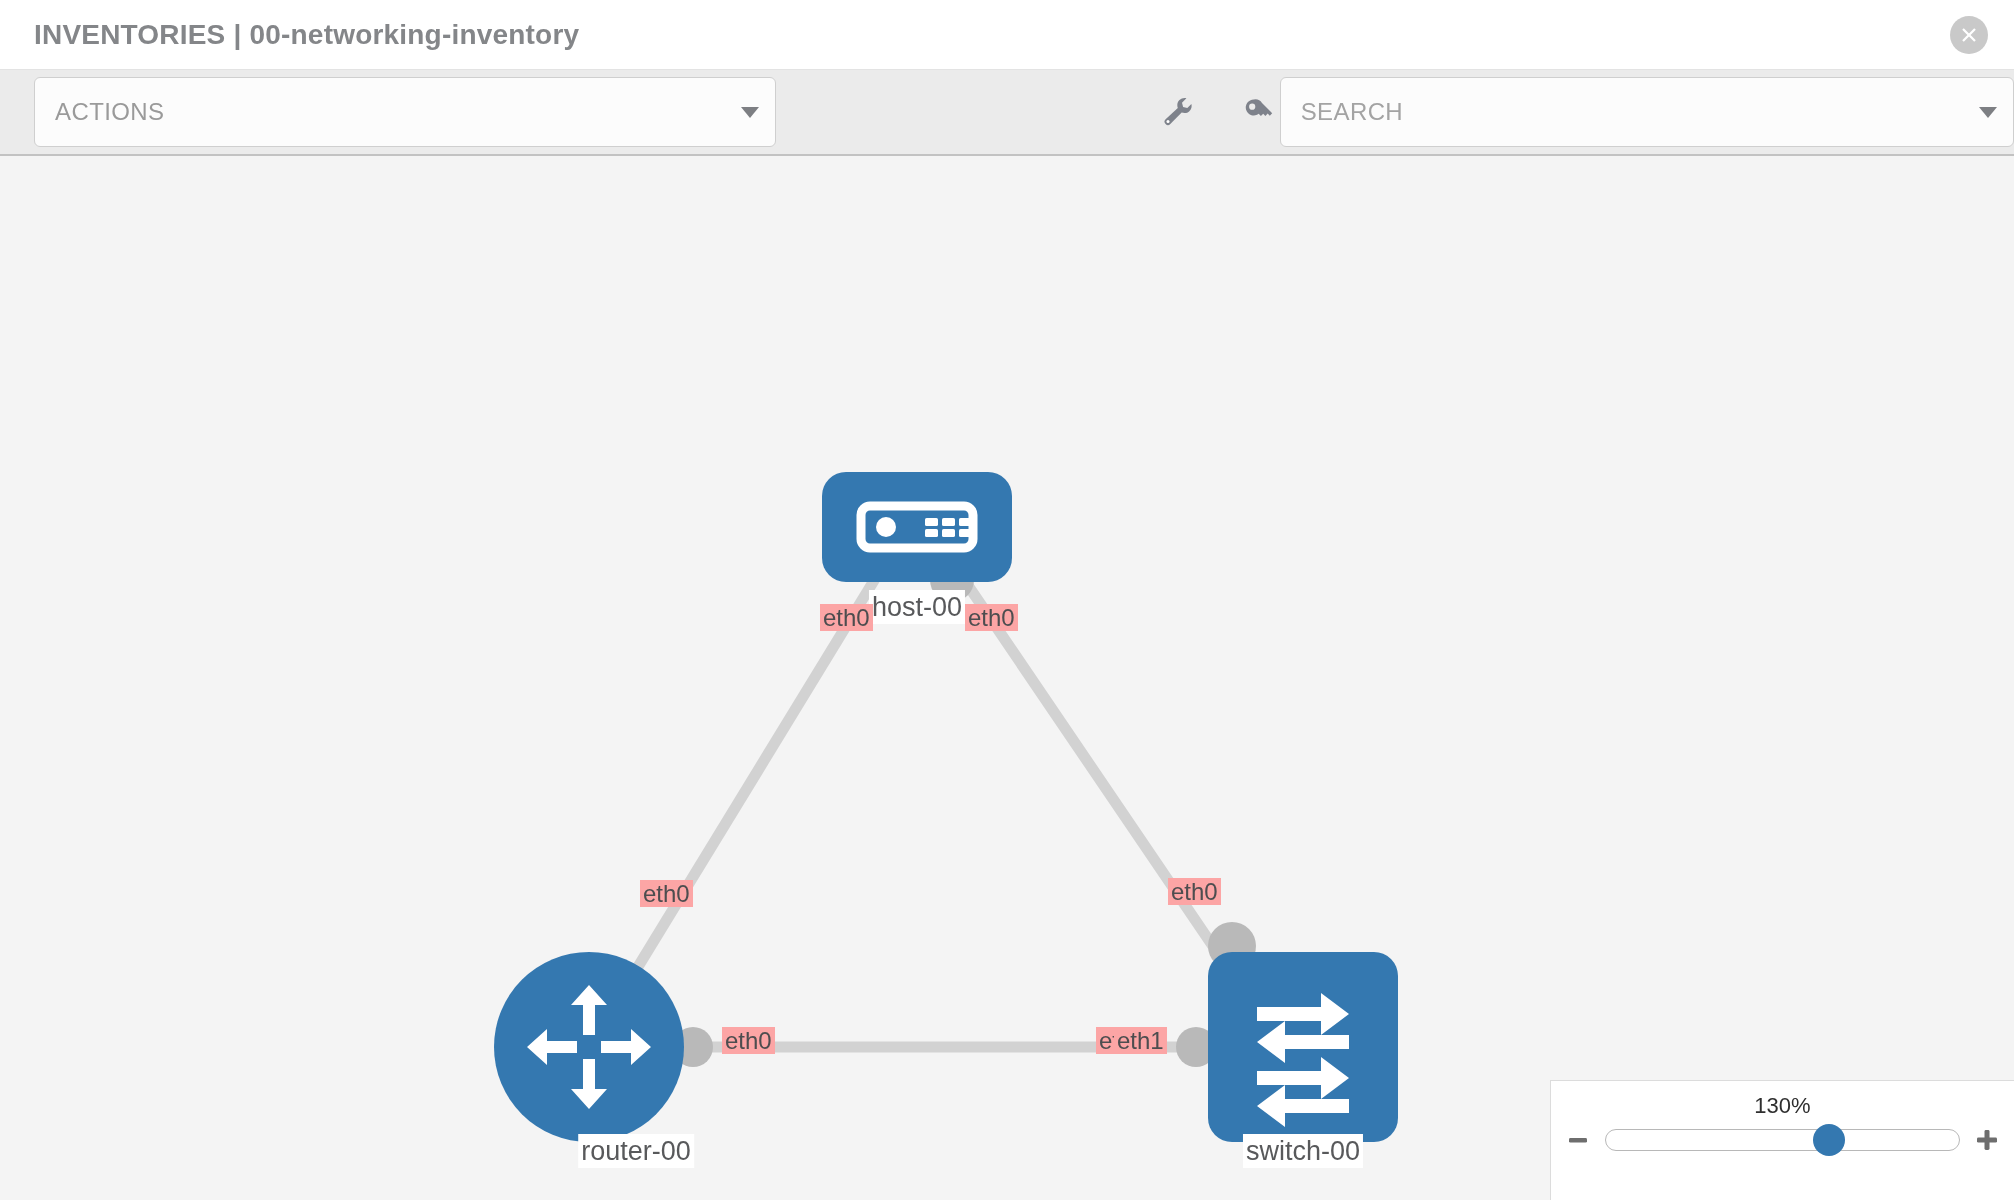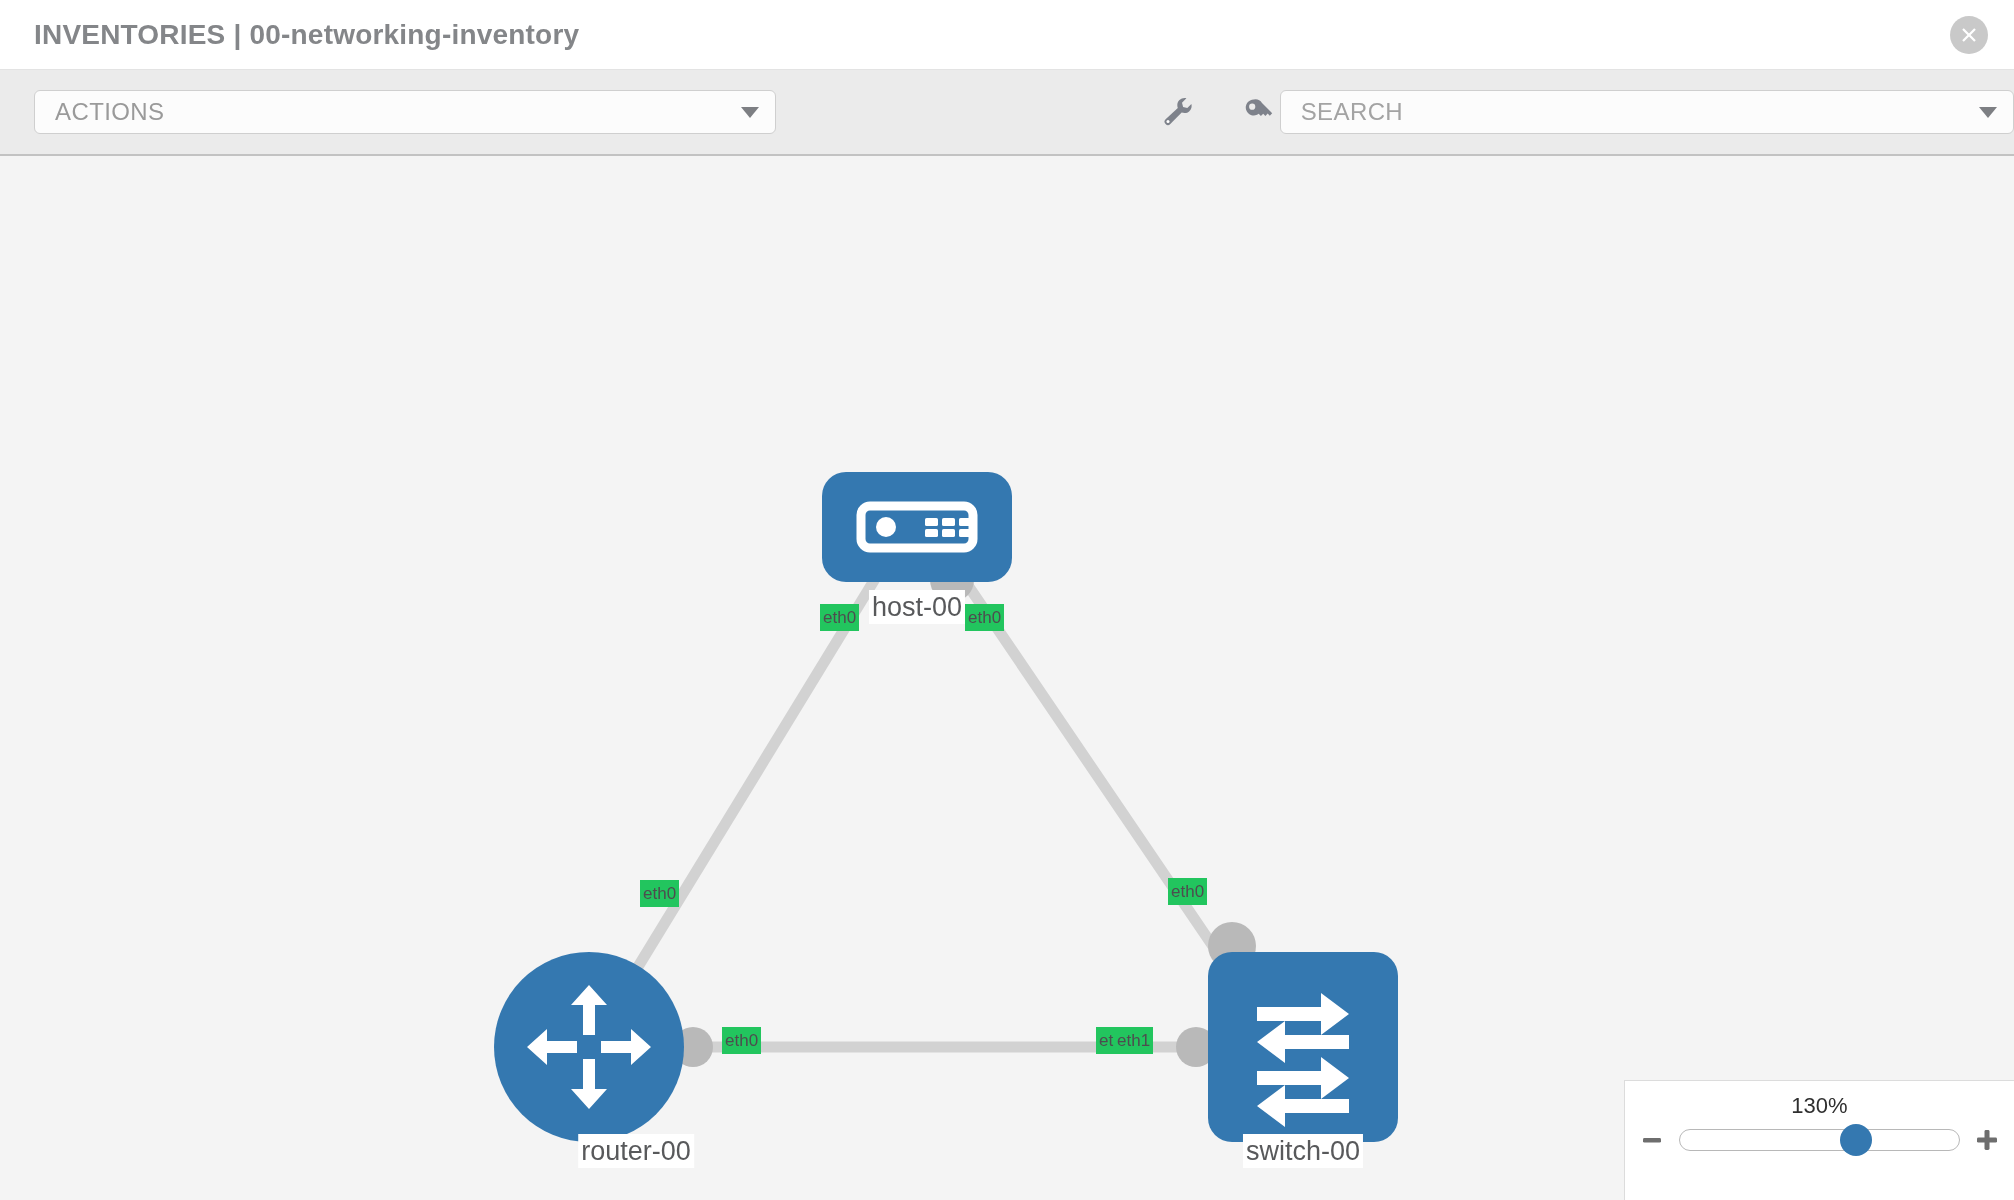--- a/index.html
+++ b/index.html
@@ -66,21 +66,21 @@
     min-height: 86px;
     background: #ebebeb;
     border-bottom: 2px solid #c2c2c2;
     display: flex;
     align-items: center;
     box-sizing: border-box;
     position: relative;
   }
   .select-box {
     box-sizing: border-box;
-    height: 44px;
+    height: 70px;
     background: #fcfcfc;
     border: 1px solid #cfcfcf;
     border-radius: 6px;
     display: flex;
     align-items: center;
     padding: 0 16px 0 20px;
     cursor: pointer;
   }
   .actions-select {
     margin-left: 34px;
@@ -142,35 +142,35 @@
     color: #58595b;
     font-size: 27px;
     line-height: 32px;
     padding: 1px 3px;
     white-space: nowrap;
     transform: translateX(-50%);
     pointer-events: none;
   }
   .edge-label {
     position: absolute;
-    background: #22c55e;
+    background: #fca5a5;
     color: #4d4d4f;
-    font-size: 17px;
+    font-size: 24px;
     line-height: 25px;
     padding: 1px 3px;
     white-space: nowrap;
     pointer-events: none;
   }
 
   
   .zoom-panel {
     position: absolute;
     right: 0;
     bottom: 0;
-    width: 390px;
+    width: 464px;
     height: 120px;
     background: #ffffff;
     border: 1px solid #dcdcdc;
     border-right: none;
     border-bottom: none;
     box-sizing: border-box;
     display: flex;
     flex-direction: column;
     align-items: center;
     padding-top: 12px;

